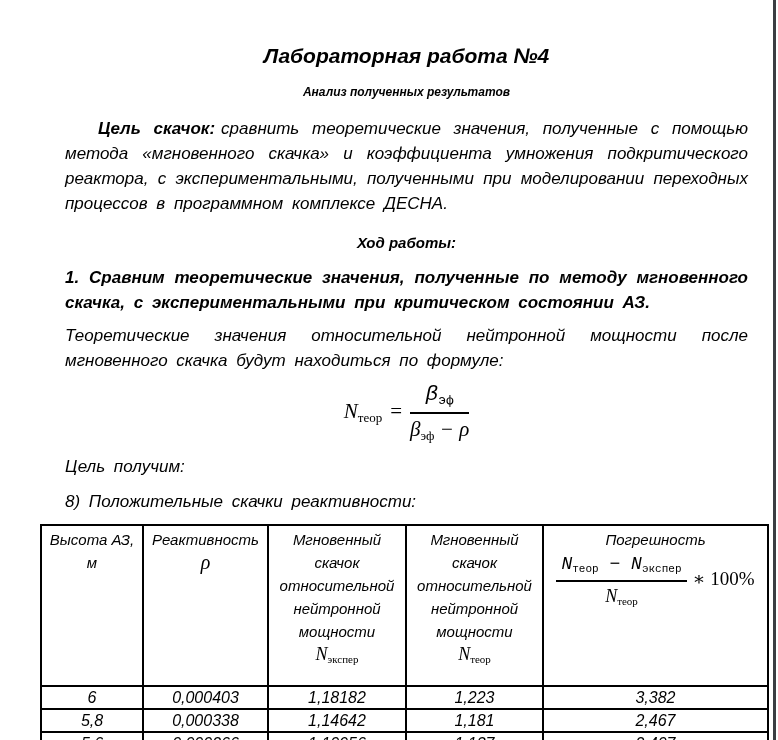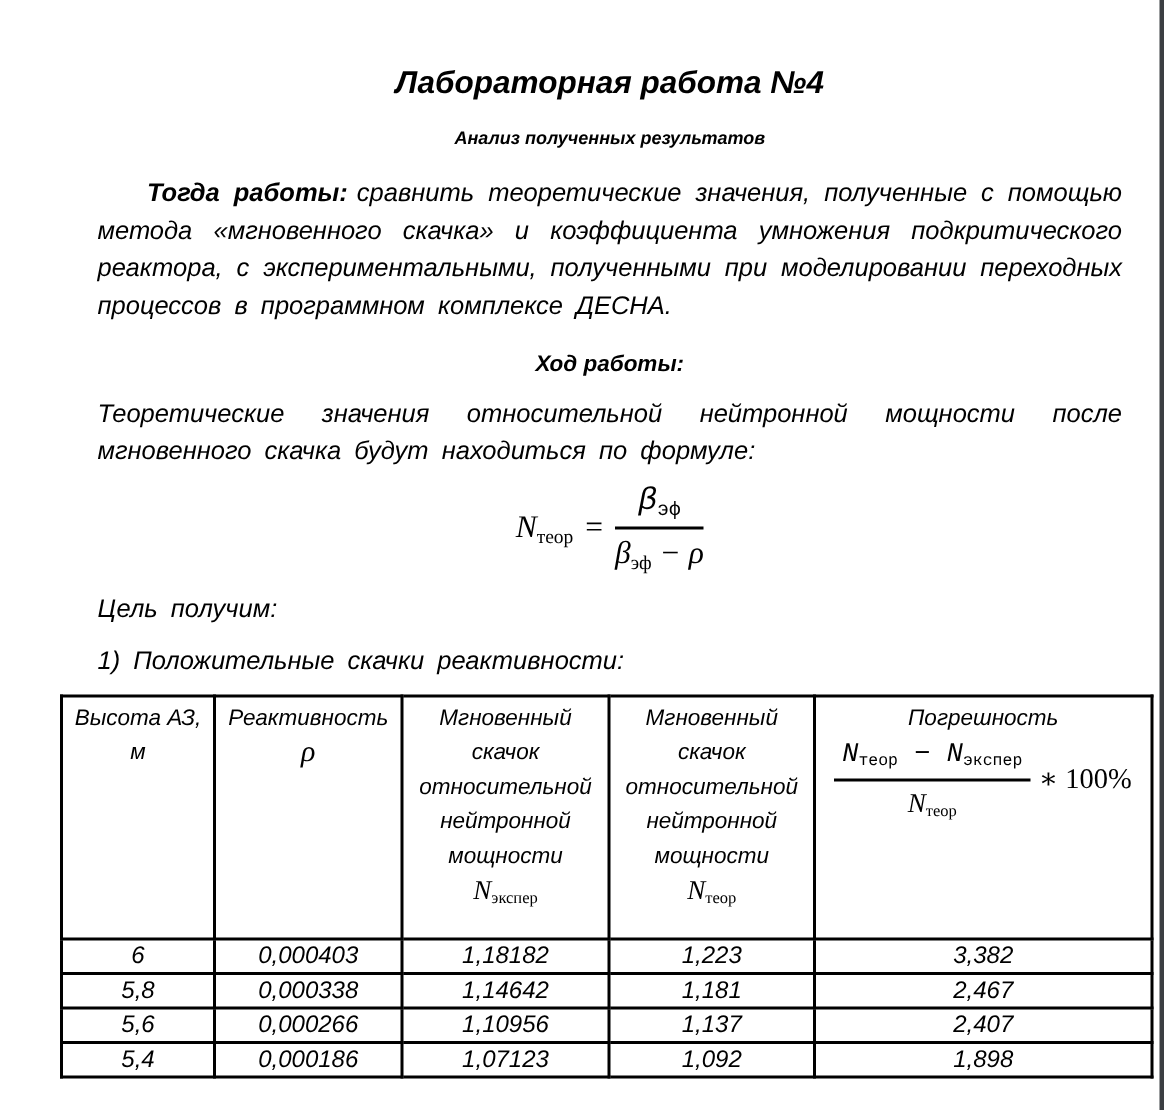--- a/index.html
+++ b/index.html
@@ -44,34 +44,35 @@
 </style>
 </head>
 <body>
 
 <div class="doc">
   <div class="textcol">
 
     <p class="title">Лабораторная работа №4</p>
     <p class="subtitle">Анализ полученных результатов</p>
 
-    <p class="para indent mt12"><span class="goal-label">Тогда работы:</span><span>сравнить теоретические значения, полученные с помощью метода «мгновенного скачка» и коэффициента умножения подкритического реактора, с экспериментальными, полученными при моделировании переходных процессов в программном комплексе ДЕСНА.</span></p>
+    <p class="para indent mt12"><span class="goal-label">Цель скачок:</span><span>сравнить теоретические значения, полученные с помощью метода «мгновенного скачка» и коэффициента умножения подкритического реактора, с экспериментальными, полученными при моделировании переходных процессов в программном комплексе ДЕСНА.</span></p>
 
     <p class="heading-center">Ход работы:</p>
 
+    <p class="para bold mt10">1. Сравним теоретические значения, полученные по методу мгновенного скачка, с экспериментальными при критическом состоянии АЗ.</p>
 
     <p class="para mt8">Теоретические значения относительной нейтронной мощности после мгновенного скачка будут находиться по формуле:</p>
 
     <div class="formula-line">
       <span class="mvar">N</span><span class="msub">теор</span><span class="meq">=</span><span class="frac"><span class="num"><span class="mvar">β</span><span class="msub">эф</span></span><span class="den"><span class="mvar">β</span><span class="msub">эф</span><span class="mvar"> − ρ</span></span></span>
     </div>
 
     <p class="para mt10">Цель получим:</p>
 
-    <p class="para mt10">1) Положительные скачки реактивности:</p>
+    <p class="para mt10">8) Положительные скачки реактивности:</p>
   </div>
 
   <table class="lab-table">
     <colgroup>
       <col style="width:102px">
         <col style="width:125px">
         <col style="width:138px">
       <col style="width:137px">
         <col style="width:225px">
     </colgroup>

